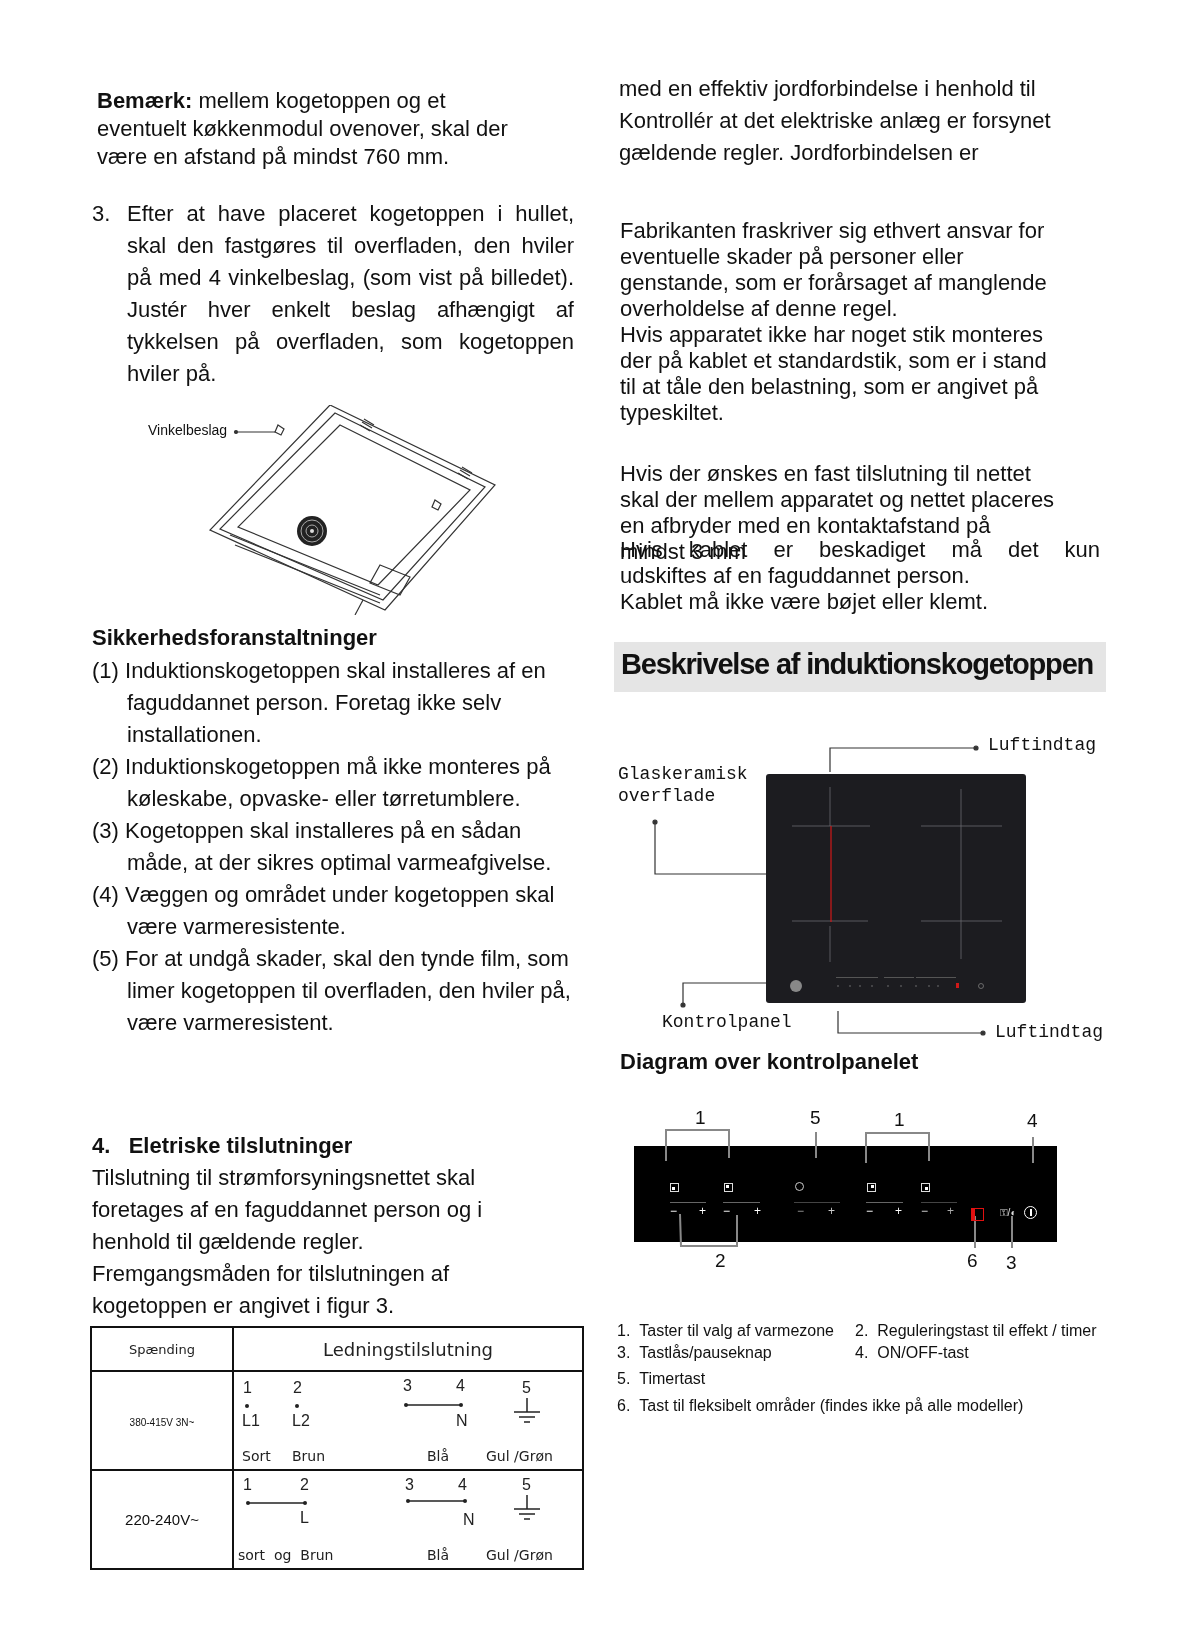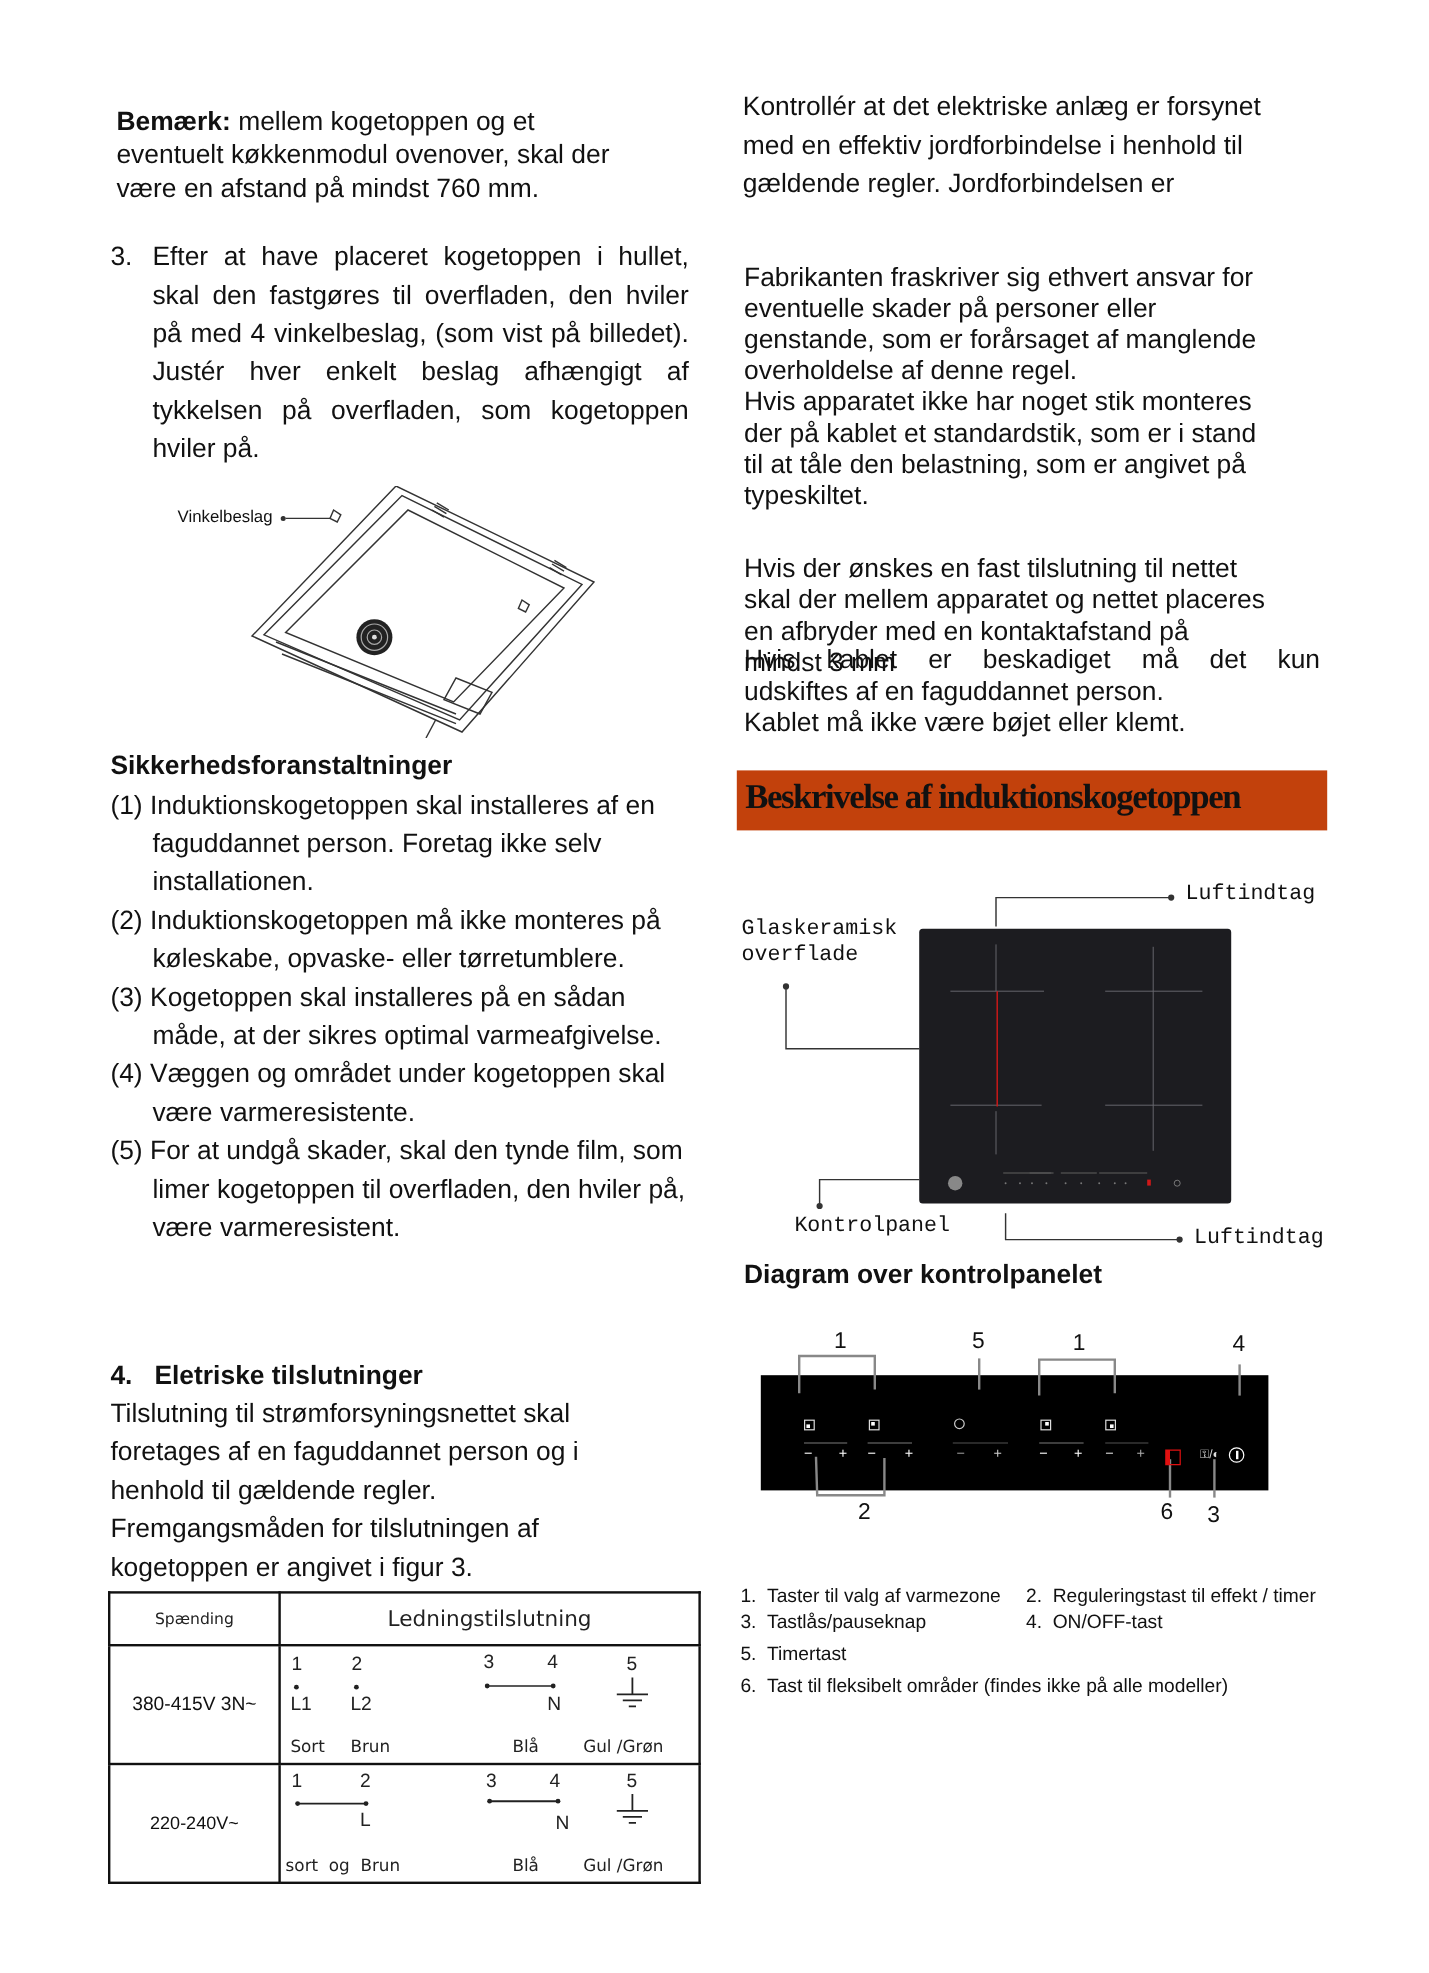--- a/index.html
+++ b/index.html
@@ -4,21 +4,21 @@
 <style>
   html,body{margin:0;padding:0;background:#fff;}
   body{width:1191px;height:1644px;position:relative;overflow:hidden;font-family:"Liberation Sans",sans-serif;color:#111;}
   .abs{position:absolute;}
   .t{font-size:22px;line-height:26px;}
   .p{font-size:22px;line-height:32px;}
   b{font-weight:bold;}
   .justify{text-align:justify;text-align-last:left;}
   .hang{padding-left:35px;text-indent:-35px;}
   .sect-head{font-size:22px;font-weight:bold;}
-  .band{background:#c2410c;font-family:Liberation Serif, serif;}
+  .band{background:#e5e5e5;}
   .band-title{font-size:29px;font-weight:bold;letter-spacing:-1.2px;}
   .legend{font-size:16px;line-height:22px;}
   table.wire{border-collapse:collapse;position:absolute;left:90px;top:1326px;width:494px;height:238px;}
   table.wire td{border:2px solid #111;padding:0;vertical-align:top;position:relative;}
   .cell-rel{position:relative;width:100%;height:100%;}
   .wfont{font-family:"DejaVu Sans",sans-serif;font-size:14px;color:#222;}
   .num{font-family:"Liberation Sans",sans-serif;font-size:16px;color:#222;}
 </style>
 </head>
 <body>
@@ -85,21 +85,21 @@
       <tr style="height:44px;">
     <td style="width:140px;vertical-align:middle;text-align:center;">
       <span class="wfont" style="font-size:13px;">Spænding</span>
     </td>
     <td style="vertical-align:middle;text-align:center;">
       <span class="wfont" style="font-size:18px;">Ledningstilslutning</span>
     </td>
   </tr>
   <tr style="height:97px;">
     <td style="vertical-align:middle;text-align:center;">
-      <span style="font-size:16px;">380-415V 3N~</span>
+      <span style="font-size:10px;">380-415V 3N~</span>
     </td>
     <td>
       <div class="cell-rel" style="height:97px;">
         <span class="abs num" style="left:9px;top:7px;">1</span>
         <span class="abs num" style="left:59px;top:7px;">2</span>
         <span class="abs num" style="left:169px;top:5px;">3</span>
         <span class="abs num" style="left:222px;top:5px;">4</span>
         <span class="abs num" style="left:288px;top:7px;">5</span>
         <svg class="abs" style="left:0;top:0" width="350" height="97">
           <circle cx="13" cy="34" r="2" fill="#222"></circle>
@@ -154,22 +154,22 @@
         <span class="abs wfont" style="left:4px;top:76px;white-space:pre;">sort  og  Brun</span>
         <span class="abs wfont" style="left:193px;top:76px;">Blå</span>
         <span class="abs wfont" style="left:252px;top:76px;">Gul /Grøn</span>
       </div>
     </td>
   </tr>
 </tbody>
   </table>
 
 <div class="abs p" style="left:619px;top:73px;width:500px;">
+  <div>med en effektiv jordforbindelse i henhold til</div>
   <div>Kontrollér at det elektriske anlæg er forsynet</div>
-  <div>med en effektiv jordforbindelse i henhold til</div>
   <div>gældende regler. Jordforbindelsen er</div>
 </div>
 
 <div class="abs t" style="left:620px;top:218px;width:500px;">
   <div>Fabrikanten fraskriver sig ethvert ansvar for</div>
   <div>eventuelle skader på personer eller</div>
   <div>genstande, som er forårsaget af manglende</div>
   <div>overholdelse af denne regel.</div>
   <div>Hvis apparatet ikke har noget stik monteres</div>
   <div>der på kablet et standardstik, som er i stand</div>

